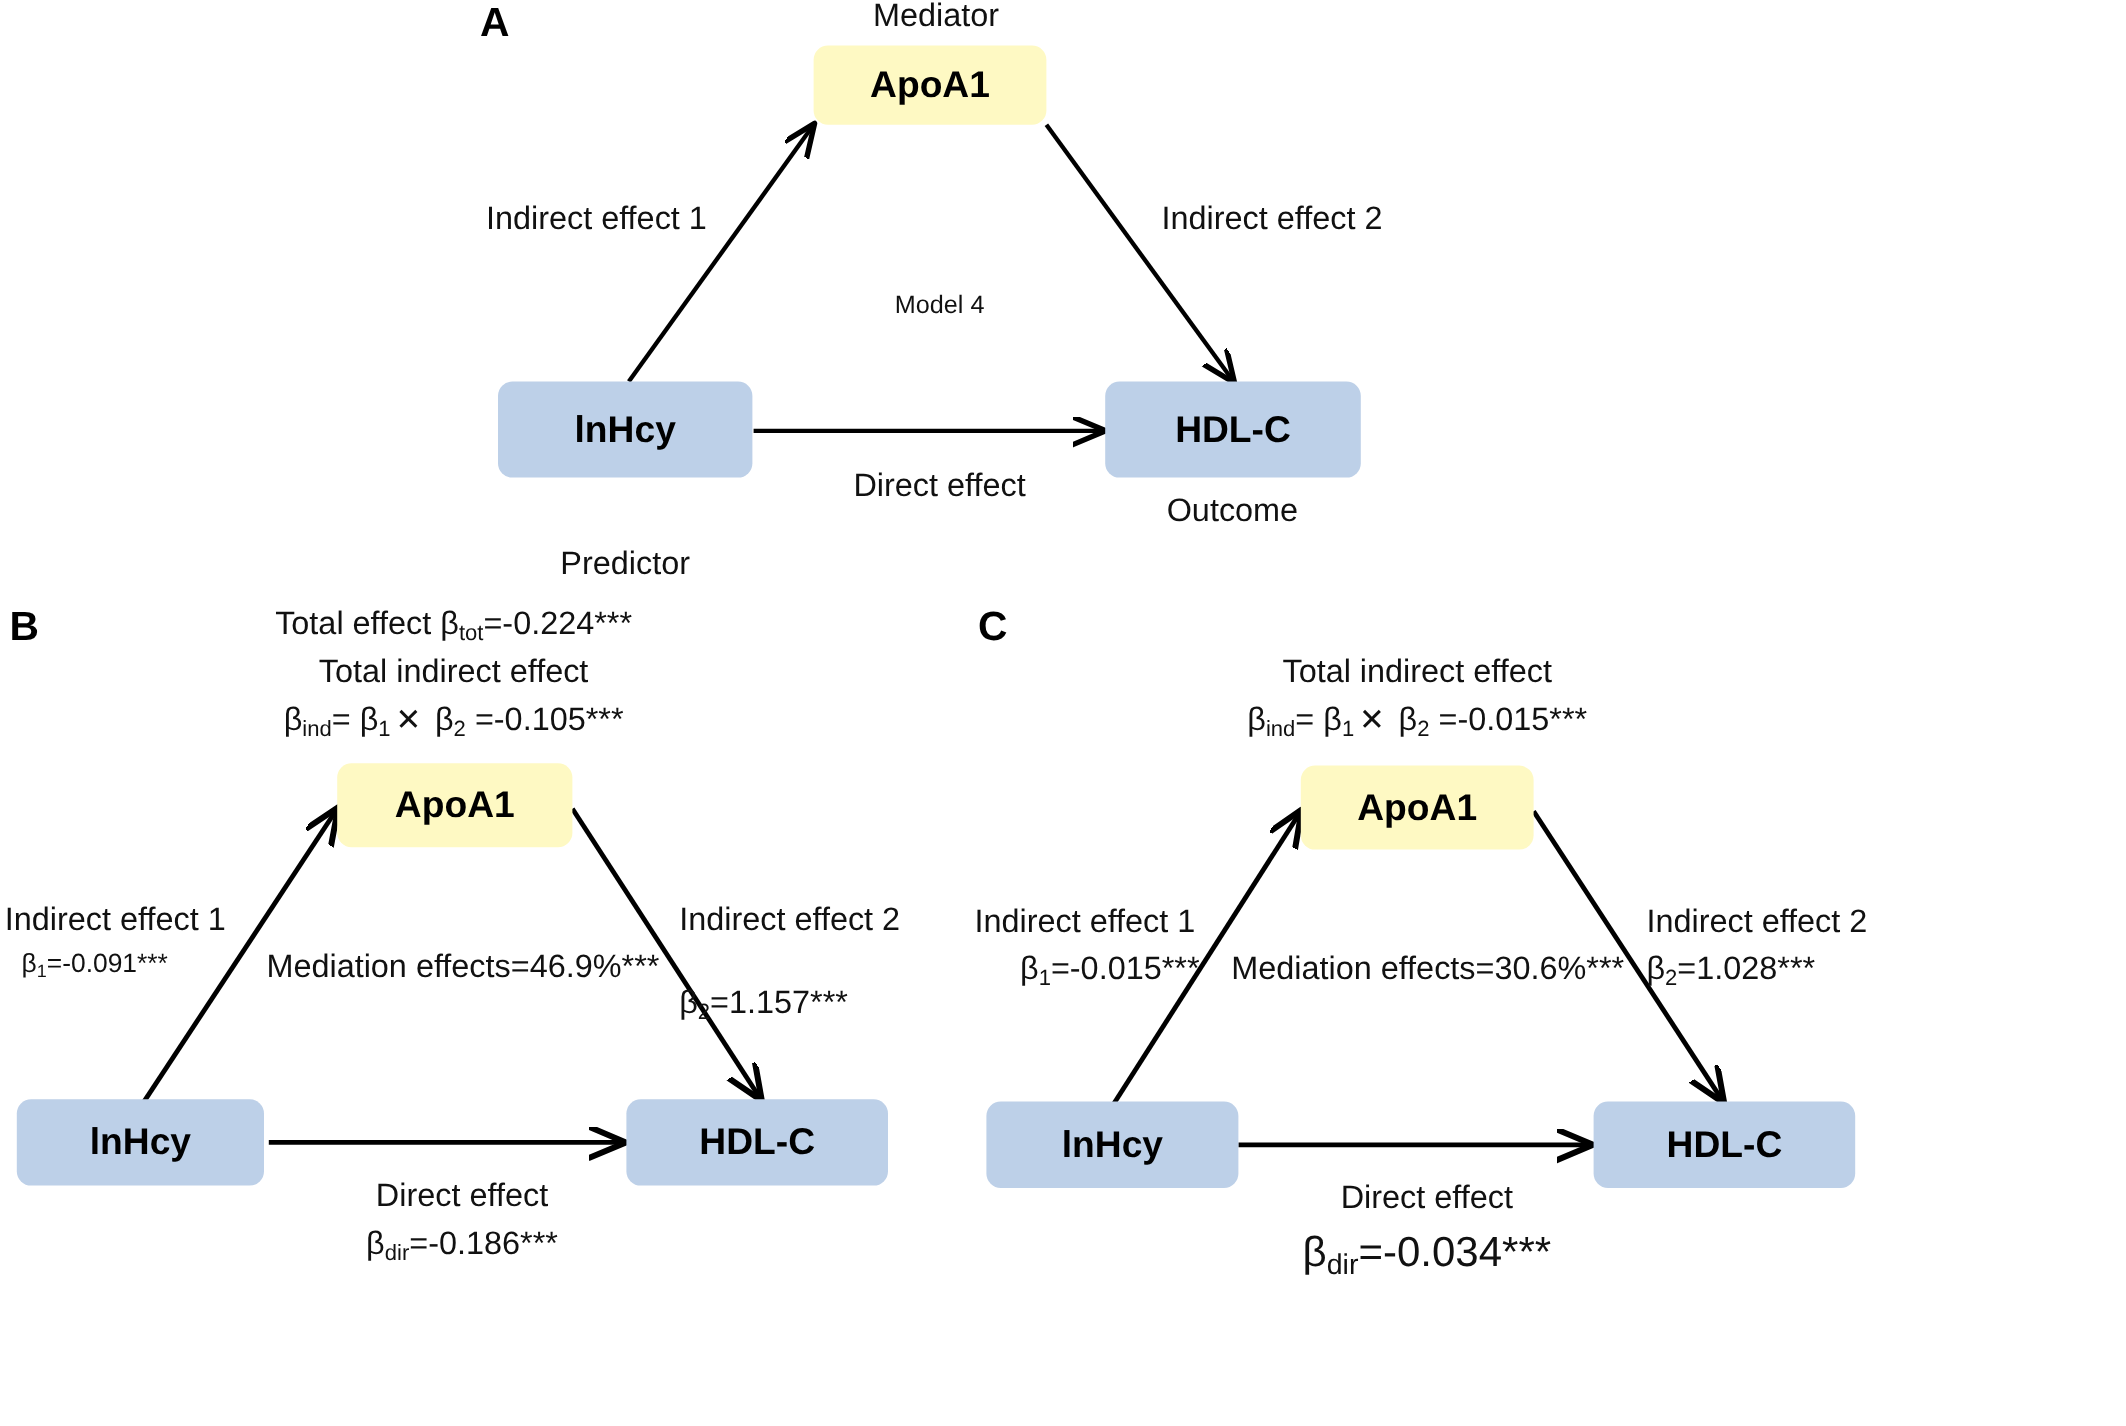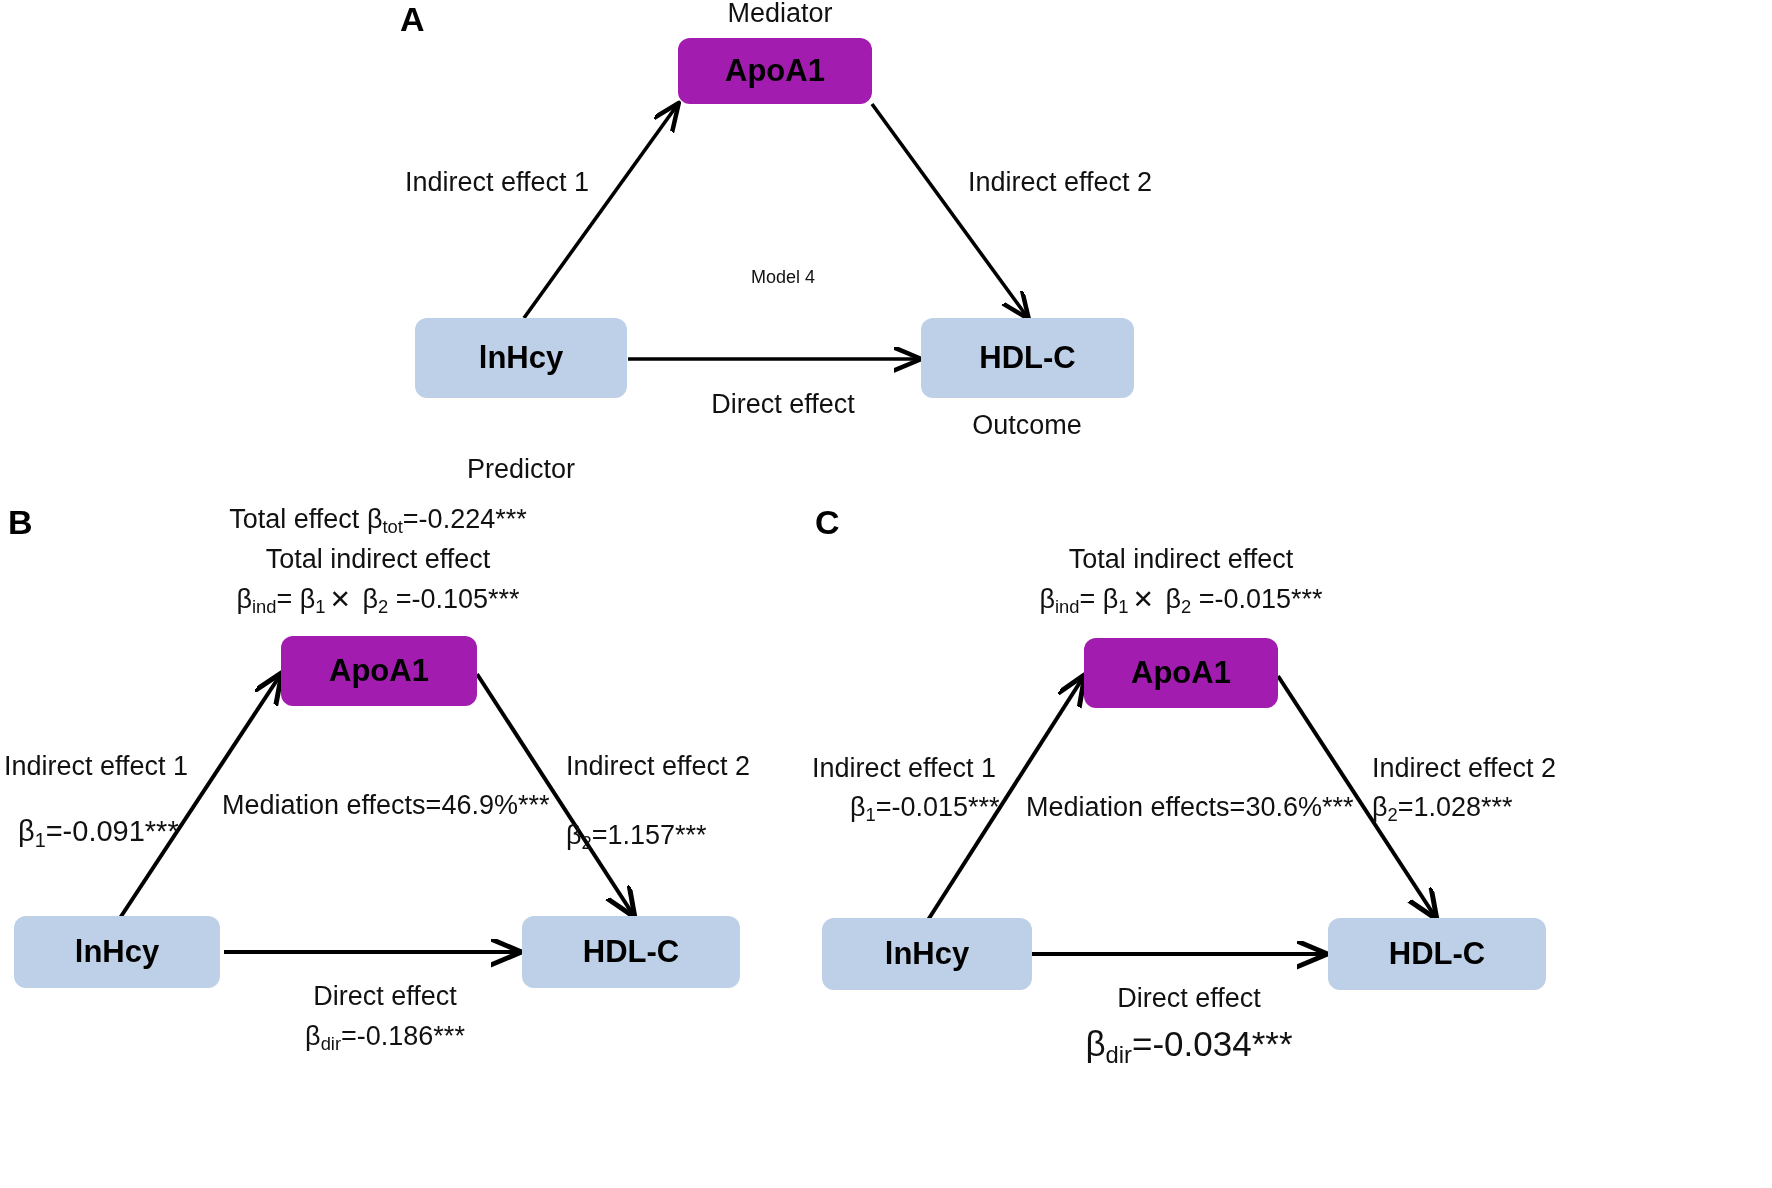--- a/index.html
+++ b/index.html
@@ -29,21 +29,21 @@
     position: absolute;
     display: flex;
     align-items: center;
     justify-content: center;
     border-radius: 12px;
     font-weight: bold;
     color: #000000;
     box-sizing: border-box;
   }
   .node-mediator {
-    background: #a21caf;
+    background: #fef9c3;
   }
   .node-predictor, .node-outcome {
     background: #bdd0e8;
   }
   .lbl {
     position: absolute;
     white-space: nowrap;
     color: #111111;
     line-height: 1.18;
   }
@@ -109,21 +109,21 @@
   <div class="lbl center" style="left:780px; top:-2px; font-size:27px;">Mediator</div>
 
   <div class="node node-mediator" style="left:678px; top:38px; width:194px; height:66px; font-size:31px;">
     <span>ApoA1</span>
   </div>
 
   <div class="lbl center" style="left:497px; top:167px; font-size:27px;">Indirect effect 1</div>
 
   <div class="lbl center" style="left:1060px; top:167px; font-size:27px;">Indirect effect 2</div>
 
-  <div class="lbl center" style="left:783px; top:243px; font-size:18px;margin-top:24px;">Model 4</div>
+  <div class="lbl center" style="left:783px; top:243px; font-size:21px;">Model 4</div>
 
   <div class="node node-predictor" style="left:415px; top:318px; width:212px; height:80px; font-size:31px;">
     <span>lnHcy</span>
   </div>
 
   <div class="node node-outcome" style="left:921px; top:318px; width:213px; height:80px; font-size:31px;">
     <span>HDL-C</span>
   </div>
 
   <div class="lbl center" style="left:783px; top:389px; font-size:27px;">Direct effect</div>
@@ -147,21 +147,21 @@
     <span>β</span><sub>2</sub>
     <span>=-0.105***</span>
   </div>
 
   <div class="node node-mediator" style="left:281px; top:636px; width:196px; height:70px; font-size:31px;">
     <span>ApoA1</span>
   </div>
 
   <div class="lbl left" style="left:4px; top:751px; font-size:27px;">Indirect effect 1</div>
 
-  <div class="lbl left" style="left:18px; top:790px; font-size:29px;margin-top:24px;">
+  <div class="lbl left" style="left:18px; top:790px; font-size:22px;">
     <span>β</span><sub>1</sub><span>=-0.091***</span>
   </div>
 
   <div class="lbl left" style="left:222px; top:790px; font-size:27px;">Mediation effects=46.9%***</div>
 
   <div class="lbl left" style="left:566px; top:751px; font-size:27px;">Indirect effect 2</div>
 
   <div class="lbl left" style="left:566px; top:820px; font-size:27px;">
     <span>β</span><sub>2</sub><span>=1.157***</span>
   </div>

